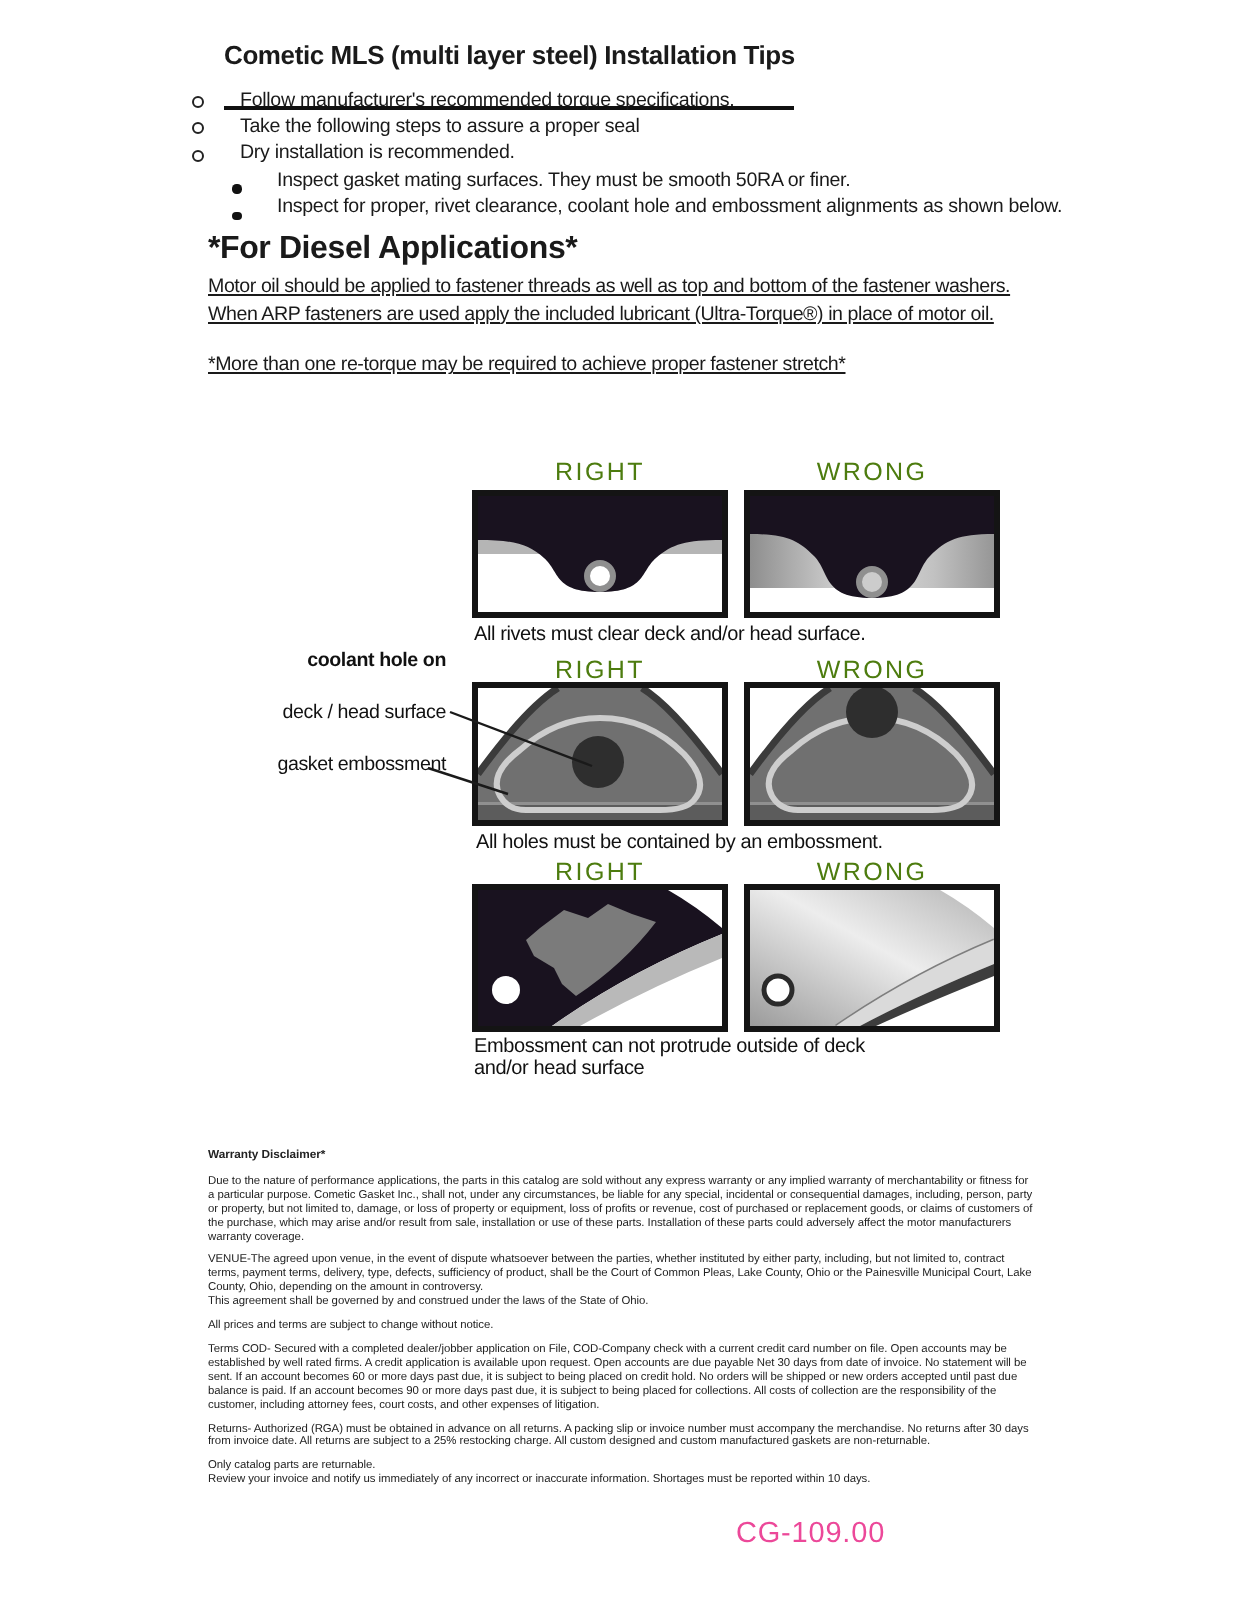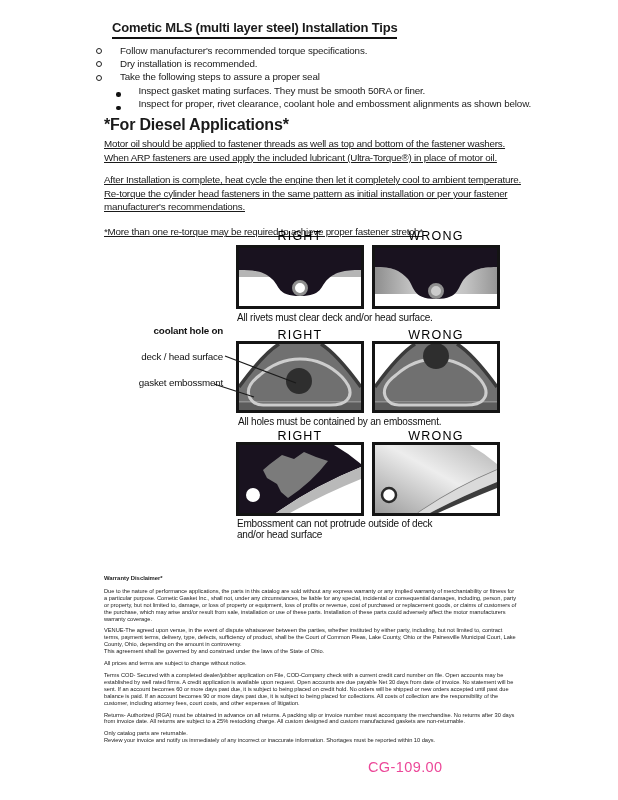--- a/index.html
+++ b/index.html
@@ -5,35 +5,35 @@
   html,body{margin:0;padding:0;background:#e8e8e8;}
   .page{
     position:relative;width:618px;height:800px;background:#ffffff;
     font-family:"Liberation Sans", sans-serif;color:#1a1a1a;overflow:hidden;
     margin:0 auto;
   }
   
   .doc-title{
     position:absolute;left:112px;top:20px;
     font-size:13px;font-weight:bold;letter-spacing:-0.2px;
-    border-bottom:2px solid #111;padding-bottom:2px;white-space:nowrap;
+    border-bottom:2px solid #111;padding-bottom:18px;white-space:nowrap;
   }
   .tips{position:absolute;left:96px;top:44px;width:500px;font-size:9.8px;letter-spacing:-0.15px;}
   .tip-row{display:flex;align-items:flex-start;gap:18px;line-height:13.2px;white-space:nowrap;}
   .tip-row.sub{margin-left:20px;align-items:flex-end;}
   .marker-open{flex:0 0 auto;width:4px;height:4px;border:1px solid #222;border-radius:50%;margin-top:4.2px;}
   .marker-fill{flex:0 0 auto;width:4.5px;height:4.5px;background:#111;border-radius:50%;margin-top:4px;}
   
   .diesel{position:absolute;left:104px;top:118px;width:424px;font-size:9.8px;letter-spacing:-0.22px;line-height:13.4px;}
   .diesel h2{font-size:16px;font-weight:bold;margin:0 0 6px 0;letter-spacing:-0.2px;}
   .diesel p{margin:0 0 9px 0;text-decoration:underline;}
   .diesel .note{margin-top:12px;}
   
   .figs{position:absolute;left:0;top:0;width:618px;height:800px;pointer-events:none;}
-  .fig-label{position:absolute;width:128px;text-align:center;font-size:12.5px;letter-spacing:1.2px;color:#000000;}
+  .fig-label{position:absolute;width:128px;text-align:center;font-size:12.5px;letter-spacing:1.2px;color:#4d7c0f;}
   .panel{position:absolute;display:block;}
   .fig-caption{position:absolute;font-size:10px;letter-spacing:-0.2px;color:#111;white-space:nowrap;}
   .ann{position:absolute;left:104px;width:119px;text-align:right;font-size:9.8px;letter-spacing:-0.2px;color:#111;white-space:nowrap;}
   .leaders{position:absolute;left:0;top:0;}
   
   .disclaimer{position:absolute;left:104px;top:575px;width:413px;font-size:5.7px;line-height:6.9px;letter-spacing:-0.02px;color:#222;}
   .disclaimer h3{font-size:5.9px;font-weight:bold;margin:0 0 6px 0;}
   .disclaimer p{margin:0 0 5px 0;}
   .disclaimer p.tight{margin:0;}
   
@@ -46,40 +46,39 @@
 
   <div class="doc-title">Cometic MLS (multi layer steel) Installation Tips</div>
 
   <div class="tips">
     <div class="tip-row">
       <span class="marker-open"></span>
       <span>Follow manufacturer's recommended torque specifications.</span>
     </div>
     <div class="tip-row">
       <span class="marker-open"></span>
-      <span>Dry installation is recommended.</span>
+      <span>Take the following steps to assure a proper seal</span>
     </div>
     <div class="tip-row">
       <span class="marker-open"></span>
-      <span>Take the following steps to assure a proper seal</span>
+      <span>Dry installation is recommended.</span>
     </div>
     <div class="tip-row sub">
       <span class="marker-fill"></span>
       <span>Inspect gasket mating surfaces.  They must be smooth 50RA or finer.</span>
     </div>
     <div class="tip-row sub">
       <span class="marker-fill"></span>
       <span>Inspect for proper, rivet clearance, coolant hole and embossment alignments as shown below.</span>
     </div>
   </div>
 
   <div class="diesel">
     <h2>*For Diesel Applications*</h2>
     <p>Motor oil should be applied to fastener threads as well as top and bottom of the fastener washers. When ARP fasteners are used apply the included lubricant (Ultra-Torque®) in place of motor oil.</p>
-    <p>After Installation is complete, heat cycle the engine then let it completely cool to ambient temperature. Re-torque the cylinder head fasteners in the same pattern as initial installation or per your fastener manufacturer's recommendations.</p>
     <p class="note">*More than one re-torque may be required to achieve proper fastener stretch*</p>
   </div>
 
   <div class="figs">
 
     <div class="fig-label" style="left:236px;top:229px;">RIGHT</div>
     <div class="fig-label" style="left:372px;top:229px;">WRONG</div>
 
     <svg class="panel" style="left:236px;top:245px;" width="128" height="64" viewBox="0 0 128 64">
       <rect x="0" y="0" width="128" height="64" fill="#ffffff"></rect>

